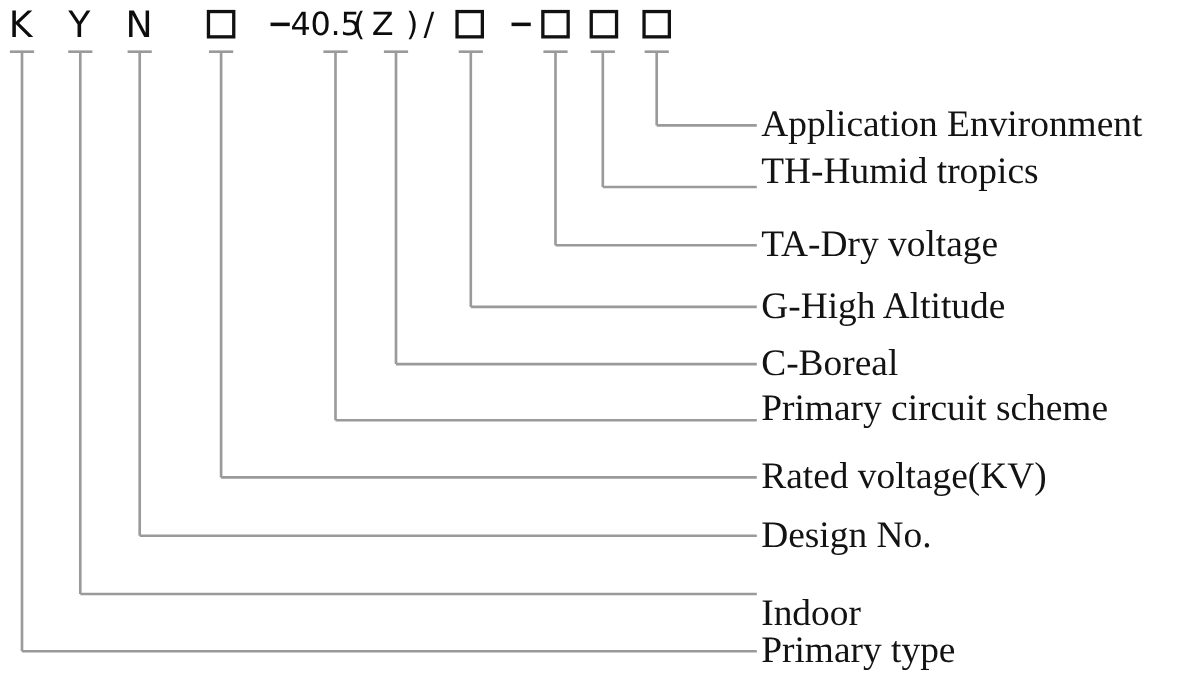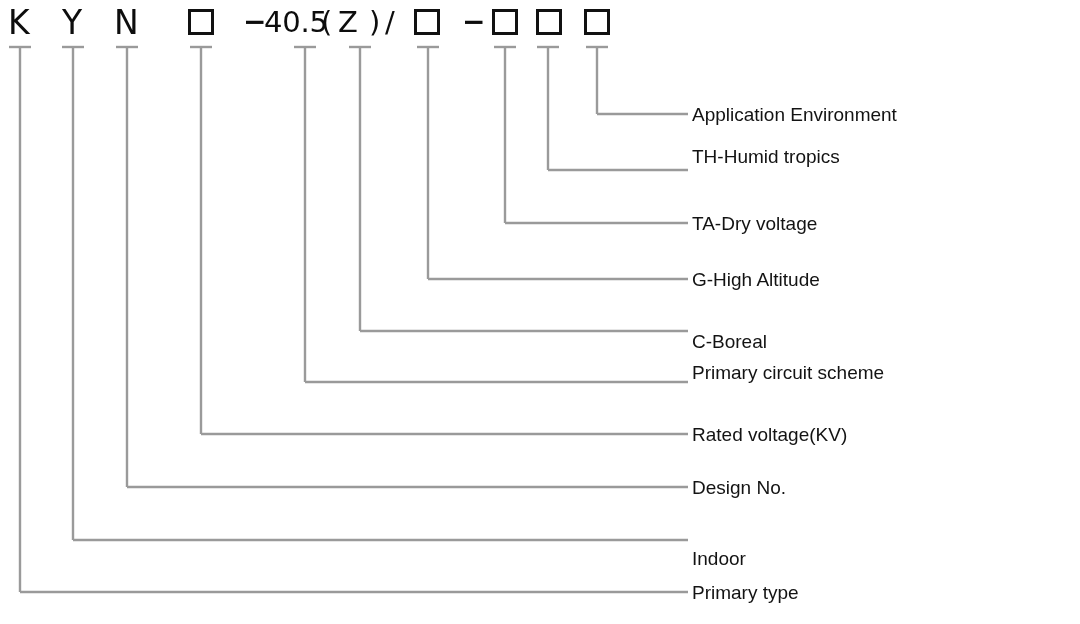--- a/index.html
+++ b/index.html
@@ -46,22 +46,22 @@
     font-weight:600;
   }
 
   
   #leaders{position:absolute;left:0;top:0;width:1080px;height:624px;}
 
   
   .label{
     position:absolute;
     left:692px;
-    font-family:Liberation Sans, sans-serif;
-    font-size:19px;
+    font-family:Liberation Serif, serif;
+    font-size:34px;
     color:#131313;
     white-space:nowrap;
     line-height:1;
     transform:translateY(-50%);
   }
 </style>
 </head>
 <body>
 
 <div id="diagram">
@@ -145,21 +145,21 @@
       <line x1="73" y1="540" x2="688" y2="540" stroke="#9a9a9a" stroke-width="2.4" stroke-linecap="butt"></line>
       <line x1="20" y1="47" x2="20" y2="592" stroke="#9a9a9a" stroke-width="2.4" stroke-linecap="butt"></line>
       <line x1="20" y1="592" x2="688" y2="592" stroke="#9a9a9a" stroke-width="2.4" stroke-linecap="butt"></line>
     </svg>
 
   <div id="label-layer">
       <div class="label" style="top: 114px;">Application Environment</div>
       <div class="label" style="top: 156px;">TH-Humid tropics</div>
       <div class="label" style="top: 223px;">TA-Dry voltage</div>
       <div class="label" style="top: 279px;">G-High Altitude</div>
-      <div class="label" style="top: 341px;">C-Boreal</div>
+      <div class="label" style="top: 331px;">C-Boreal</div>
       <div class="label" style="top: 372px;">Primary circuit scheme</div>
       <div class="label" style="top: 434px; text-align: right;">Rated voltage(KV)</div>
       <div class="label" style="top: 487px;">Design No.</div>
       <div class="label" style="top: 558px;">Indoor</div>
       <div class="label" style="top: 592px;">Primary type</div>
     </div>
 
 </div>
 
 </body></html>

